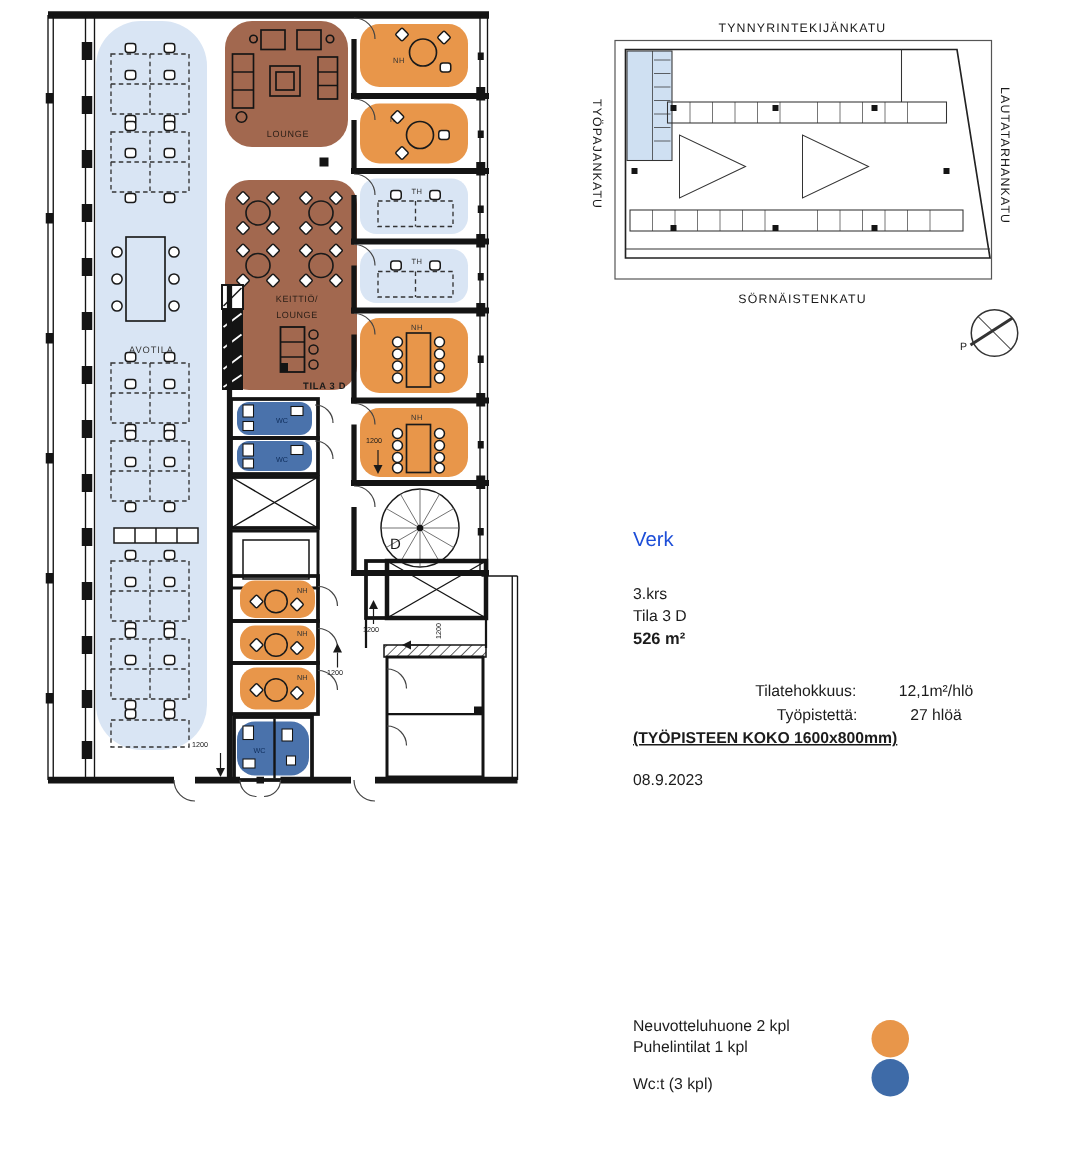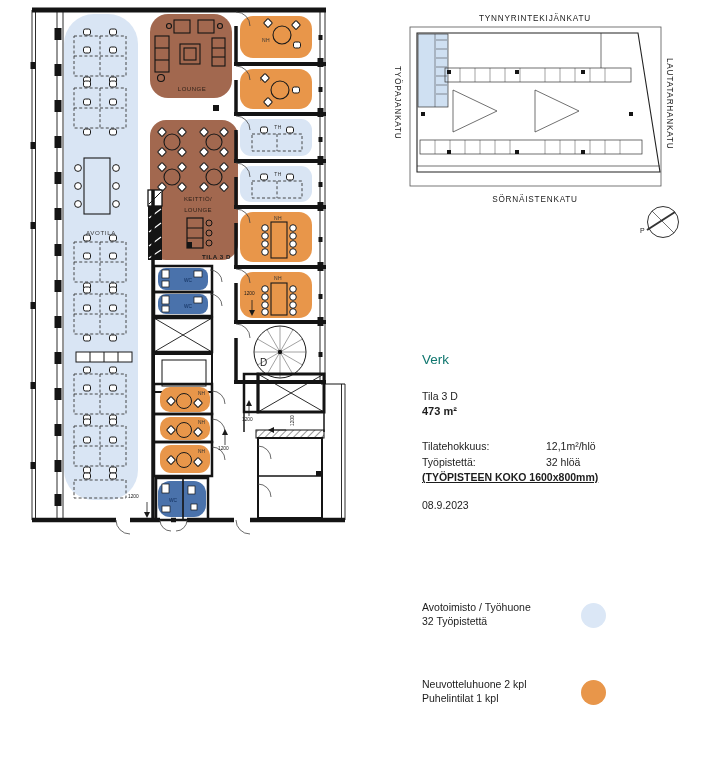--- a/index.html
+++ b/index.html
@@ -2,25 +2,25 @@
 <html><head>
 <meta charset="utf-8">
 <style>
   html,body{margin:0;padding:0;background:#fff;}
   #canvas{position:relative;width:716px;height:768px;background:#fff;overflow:hidden;
           font-family:"Liberation Sans",sans-serif;color:#1c1c1c;}
   svg{font-family:"Liberation Sans",sans-serif;}
   .abs{position:absolute;}
   
   #info{left:422px;top:351px;width:280px;}
-  .i-big{font-size:13.5px;line-height:18px;color:#0f766e;}
+  .i-big{font-size:13.5px;line-height:18px;color:#1d4ed8;}
   .i-sm{font-size:10.5px;line-height:15px;color:#1c1c1c;}
   .i-med{font-size:11px;line-height:15px;font-weight:600;}
   .gap20{margin-top:20px;} .gap12{margin-top:12px;}
-  .row{font-size:10.5px;line-height:15.5px;}
+  .row{font-size:10.5px;line-height:15.5px;text-align:center;}
   .row .lbl{display:inline-block;width:124px;}
   .note{font-size:10.5px;line-height:15.5px;font-weight:600;text-decoration:underline;}
   
   .lrow{position:absolute;left:422px;width:200px;}
   .lrow .txt{font-size:10.5px;line-height:14px;max-width:150px;}
   .dot{position:absolute;left:159px;width:25px;height:25px;border-radius:50%;}
 </style>
 </head>
 <body>
 
@@ -456,42 +456,42 @@
       <circle cx="278" cy="216" r="15.5" fill="#fff" stroke="#333" stroke-width="1"></circle>
       <line x1="267" y1="205" x2="289" y2="227" stroke="#333" stroke-width="0.7"></line>
       <line x1="262" y1="224" x2="290" y2="206" stroke="#333" stroke-width="2"></line>
       <text x="255" y="227" font-size="7" fill="#1a1a1a">P</text>
     </g>
   </svg>
 
   <div class="abs" id="info">
     <div class="i-big">Verk</div>
     <div class="gap20"></div>
+    <div class="i-sm">3.krs</div>
     <div class="i-sm">Tila 3 D</div>
-    <div class="i-med">473 m²</div>
+    <div class="i-med">526 m²</div>
     <div class="gap20"></div>
     <div class="row">
       <span class="lbl">Tilatehokkuus:</span><span>12,1m²/hlö</span>
     </div>
     <div class="row">
-      <span class="lbl">Työpistettä:</span><span>32 hlöä</span>
+      <span class="lbl">Työpistettä:</span><span>27 hlöä</span>
     </div>
     <div class="note">(TYÖPISTEEN KOKO 1600x800mm)</div>
     <div class="gap12"></div>
     <div class="i-sm">08.9.2023</div>
   </div>
 
-  <div class="lrow" style="top:600px;">
-    <div class="txt">
-      <div>Avotoimisto / Työhuone</div>
-      <div>32 Työpistettä</div>
-    </div>
-    <span class="dot" style="top: 3px; background: rgb(219, 231, 246);"></span>
-  </div>
   <div class="lrow" style="top:677px;">
     <div class="txt">
       <div>Neuvotteluhuone 2 kpl</div>
       <div>Puhelintilat 1 kpl</div>
     </div>
     <span class="dot" style="top: 3px; background: rgb(232, 150, 74);"></span>
   </div>
+  <div class="lrow" style="top:706px;">
+    <div class="txt" style="margin-top:10px;">
+      <div>Wc:t (3 kpl)</div>
+    </div>
+    <span class="dot" style="top: 0px; background: rgb(62, 107, 168);"></span>
+  </div>
 
 </div>
 
 </body></html>

